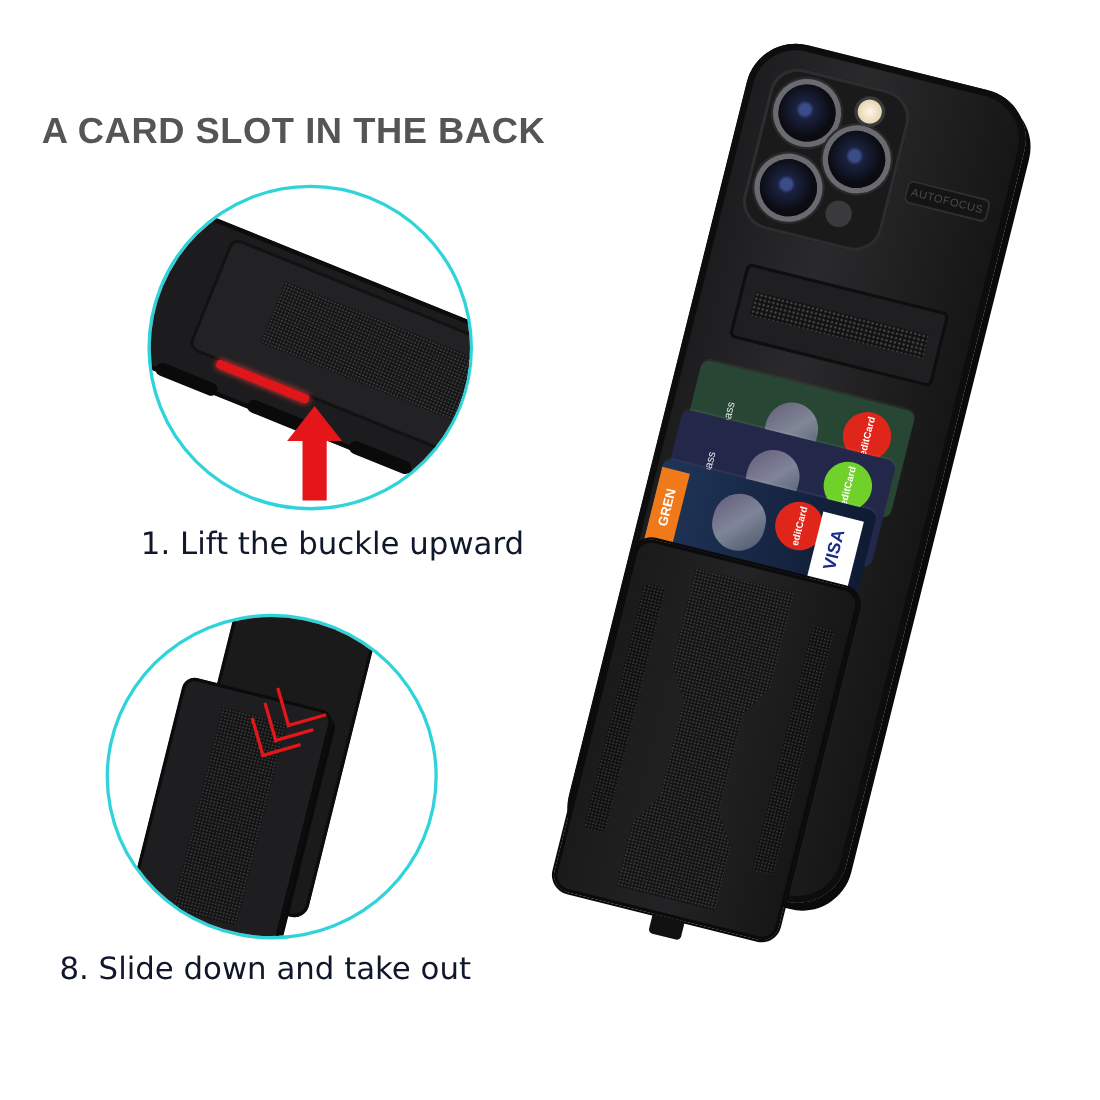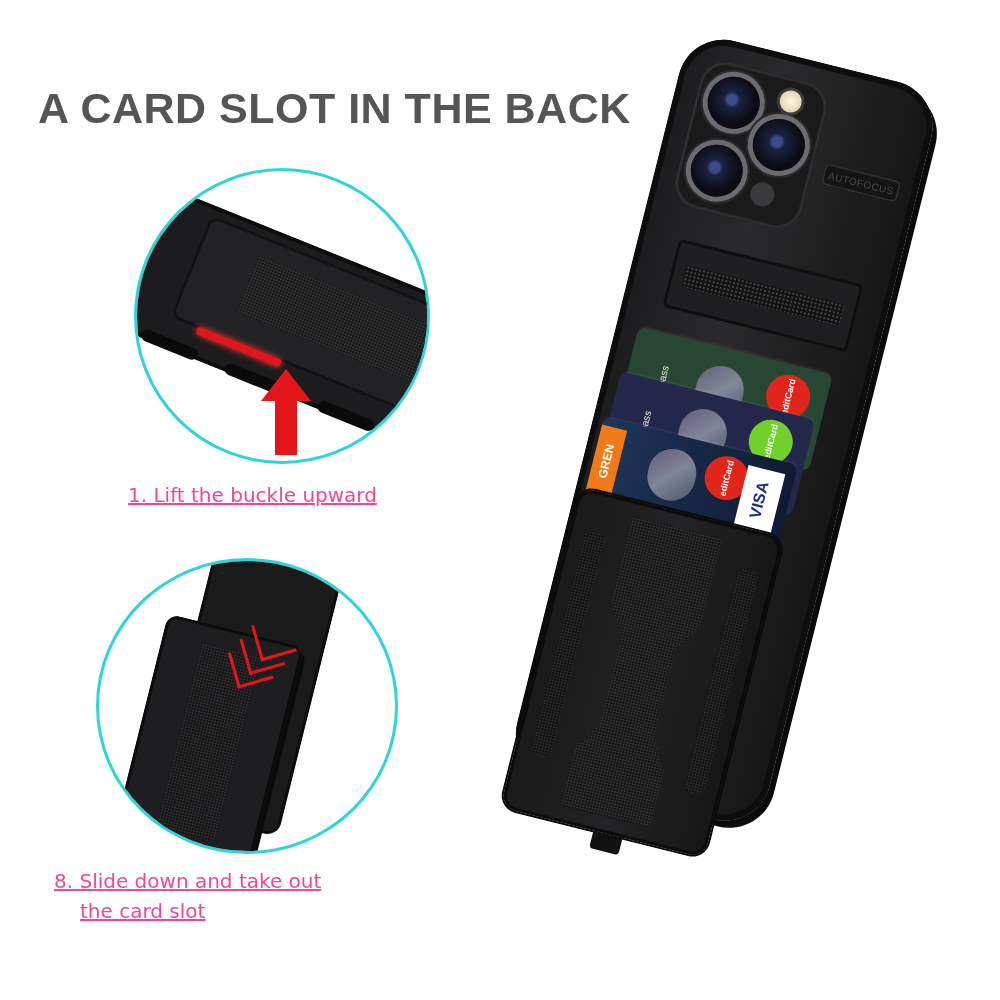--- a/index.html
+++ b/index.html
@@ -1,19 +1,19 @@
 <!DOCTYPE html>
 <html><head>
 <meta charset="utf-8">
 <style>
   html, body { margin:0; padding:0; background:#ffffff; }
   body { width:1000px; height:1000px; position:relative; overflow:hidden; font-family:"Liberation Sans", sans-serif; }
 
-  .title { position:absolute; left:38px; top:84px; font-size:43px; font-weight:700; color:#555555; letter-spacing:0.5px; white-space:nowrap; }
-  .step { position:absolute; color:#ec4899; font-size:20px; font-family:"DejaVu Sans", sans-serif; line-height:30px;text-decoration:underline; }
+  .title { position:absolute; left:38px; top:100px; font-size:33px; font-weight:700; color:#555555; letter-spacing:0.5px; white-space:nowrap; }
+  .step { position:absolute; color:#0f172a; font-size:28px; font-family:"DejaVu Sans", sans-serif; line-height:30px; }
   .step1 { left:128px; top:480px; }
   .step2 { left:54px; top:866px; }
   .step2 .l2 { display:block; padding-left:26px; }
 
   .circle { position:absolute; border:3px solid #2fd4da; border-radius:50%; overflow:hidden; background:#fff; }
   .c1 { left:134px; top:168px; width:290px; height:290px; }
   .c2 { left:96px; top:558px; width:296px; height:290px; }
 
   
   .phone-wrap { position:absolute; left:0; top:0; width:1000px; height:1000px; pointer-events:none; }
@@ -93,21 +93,20 @@
       <div class="s2-tex"></div>
     </div>
     <div class="chev" style="left:100px;top:60px;"></div>
     <div class="chev" style="left:92px;top:76px;"></div>
     <div class="chev" style="left:84px;top:92px;"></div>
   </div>
 </div>
 
 <div class="step step2">
   <span>8. Slide down and take out</span>
-  <span class="l2">the card slot</span>
 </div>
 
 <div class="phone-wrap">
   <div class="phone">
     <div class="case"></div>
     <div class="cam-block">
       <div class="lens" style="left:12px;top:12px;"></div>
       <div class="lens" style="left:66px;top:42px;"></div>
       <div class="lens" style="left:12px;top:82px;"></div>
       <div class="flash" style="left:82px;top:12px;"></div>

